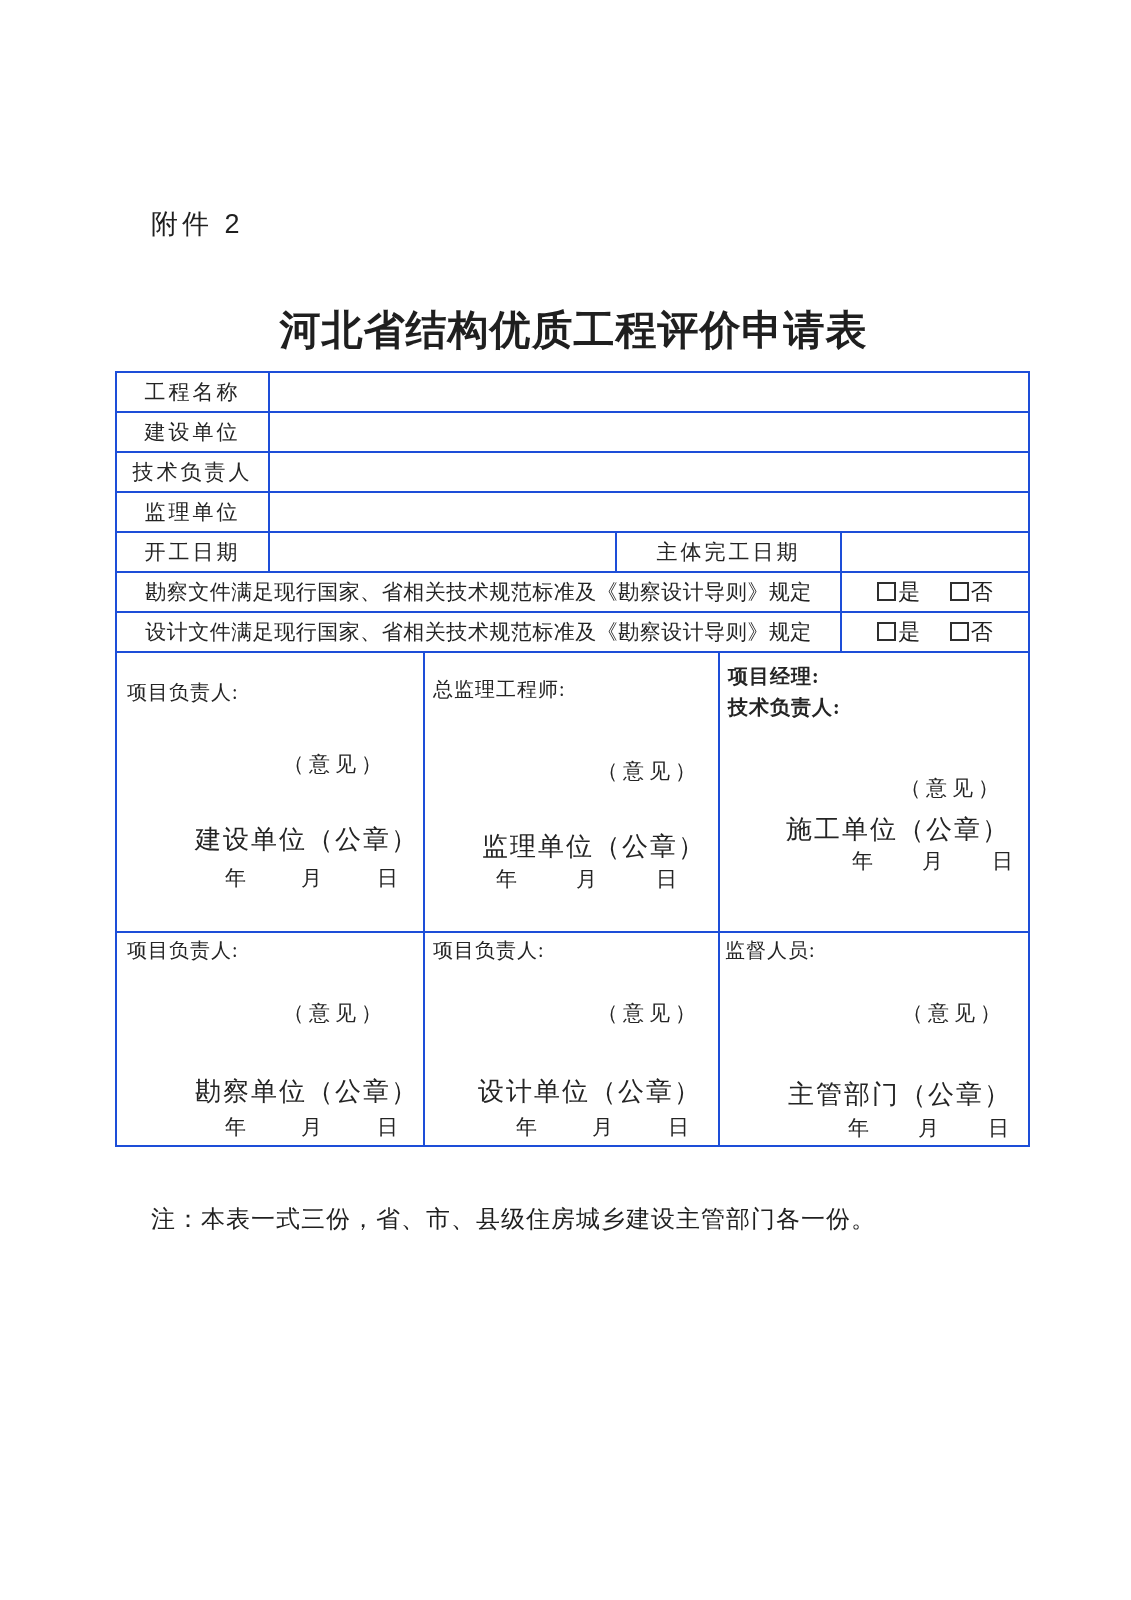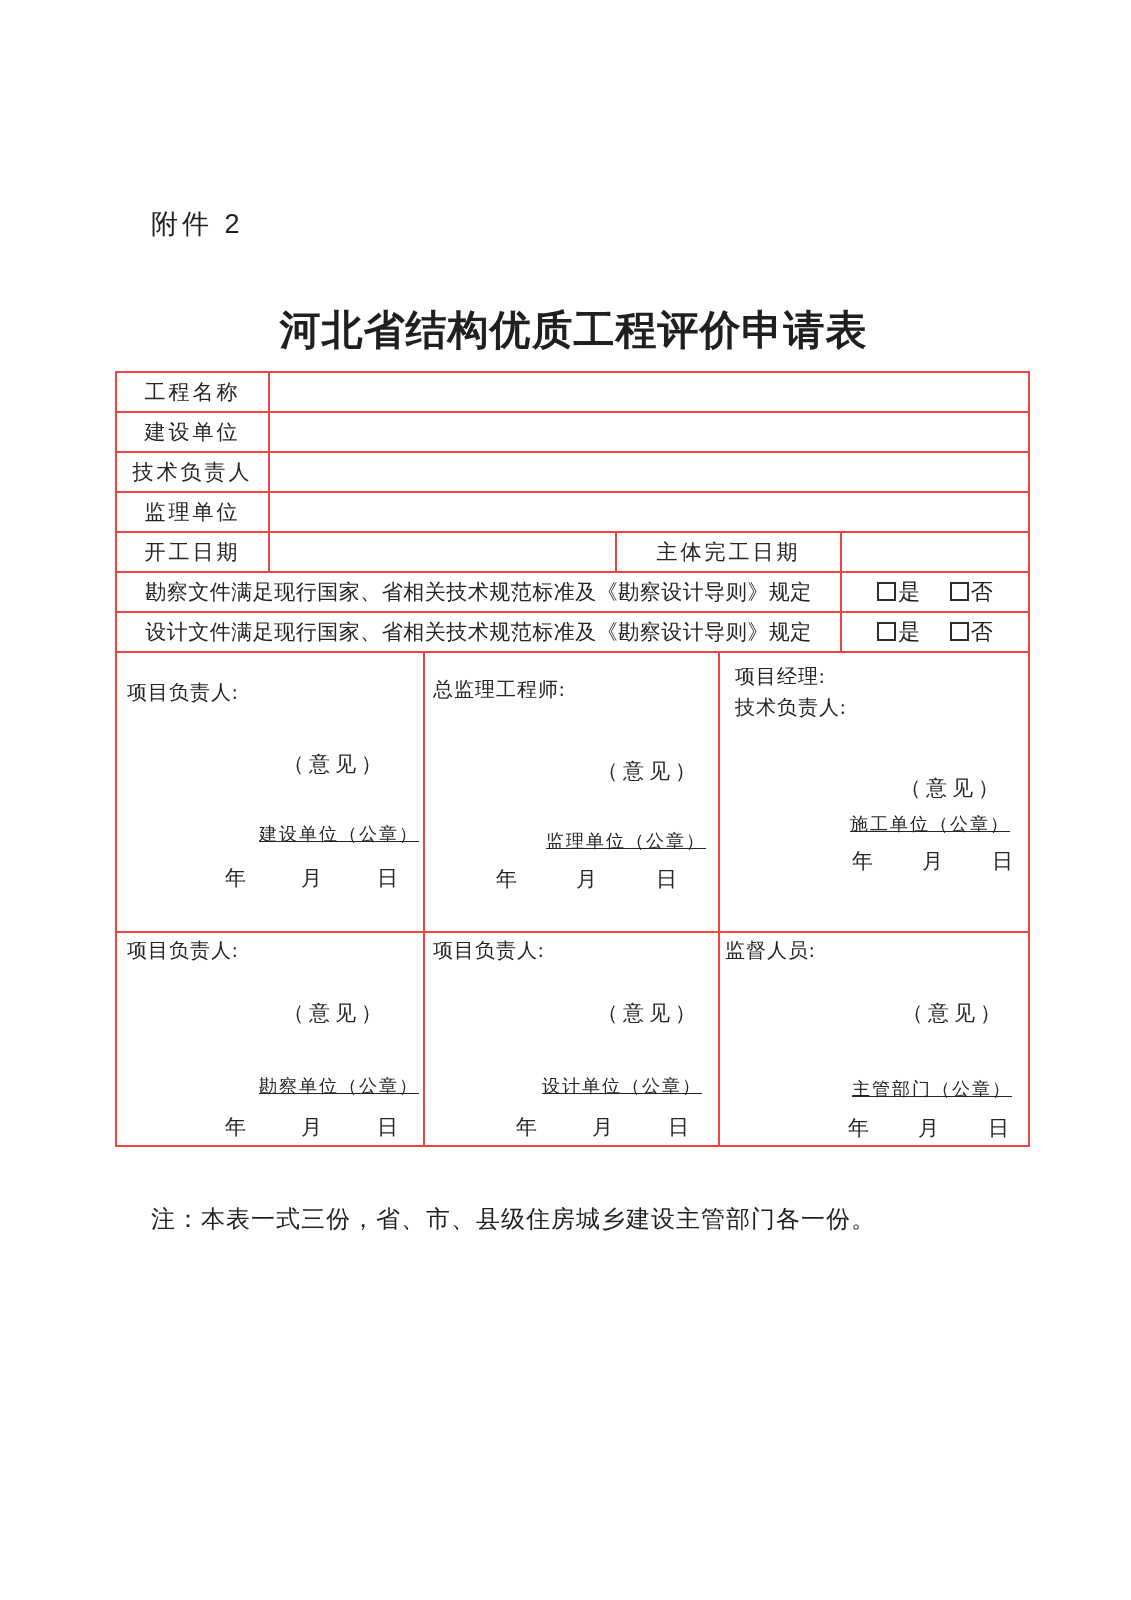--- a/index.html
+++ b/index.html
@@ -13,54 +13,54 @@
     font-family:"Liberation Sans", sans-serif; font-size:27px; letter-spacing:4px;
   }
   .title {
     position:absolute; left:0; top:303px; width:100%; text-align:center;
     font-size:41px; font-weight:bold; letter-spacing:1px;margin-left:8px;
   }
   table.form {
     position:absolute; left:115px; top:371px; width:913px;
     border-collapse:collapse; table-layout:fixed;
   }
-  table.form td { border:2px solid #ef4444; vertical-align:middle; }
+  table.form td { border:2px solid #1d4ed8; vertical-align:middle; }
   tr.info-row { height:40px; }
   td.lbl { text-align:center; font-size:21px; letter-spacing:3px; color:#242424; }
   td.blank-cell { background:#fff; }
   td.stmt {
     text-align:center; font-size:21px; letter-spacing:0.5px; color:#242424;
     white-space:nowrap; overflow:hidden;
   }
   td.cbcell { text-align:center; font-size:22px; white-space:nowrap; }
   .opt { display:inline-block; }
   .opt + .opt { margin-left:24px; }
   .box {
     display:inline-block; width:19px; height:19px; border:2px solid #2e2e2e;
     vertical-align:-2px; margin-right:2px; background:#fff;
   }
   td.sig { position:relative; font-size:21px; color:#242424; vertical-align:top; }
   tr.sig-row1 { height:280px; }
   tr.sig-row2 { height:214px; }
   .names { position:absolute; letter-spacing:1px; font-size:20px; line-height:31px; white-space:nowrap; }
   .opinion { position:absolute; letter-spacing:5px; font-size:21px; white-space:nowrap; }
-  .stamp { position:absolute; letter-spacing:2px; font-size:18px; white-space:nowrap;text-decoration:underline; }
+  .stamp { position:absolute; letter-spacing:2px; font-size:26px; white-space:nowrap; }
   .dateline { position:absolute; display:flex; font-size:21px; letter-spacing:1px; }
   
   .n-a1 { top:24px; left:10px; }
   .o-a1 { top:97px; right:36px; }
   .s-a1 { top:169px; right:4px; }
   .d-a1 { top:211px; right:24px; gap:54px; }
   
   .n-b1 { top:21px; left:8px; }
   .o-b1 { top:104px; right:17px; }
   .s-b1 { top:176px; right:12px; }
   .d-b1 { top:212px; right:40px; gap:58px; }
   
-  .n-c1 { top:8px; left:15px; }
+  .n-c1 { top:8px; left:8px;font-weight:bold; }
   .o-c1 { top:121px; right:24px; }
   .s-c1 { top:159px; right:18px; }
   .d-c1 { top:194px; right:14px; gap:48px; }
   
   .n-a2 { top:2px; left:10px; }
   .o-a2 { top:66px; right:36px; }
   .s-a2 { top:141px; right:4px;margin-left:25px; }
   .d-a2 { top:180px; right:24px; gap:54px; }
   
   .n-b2 { top:2px; left:8px; }

